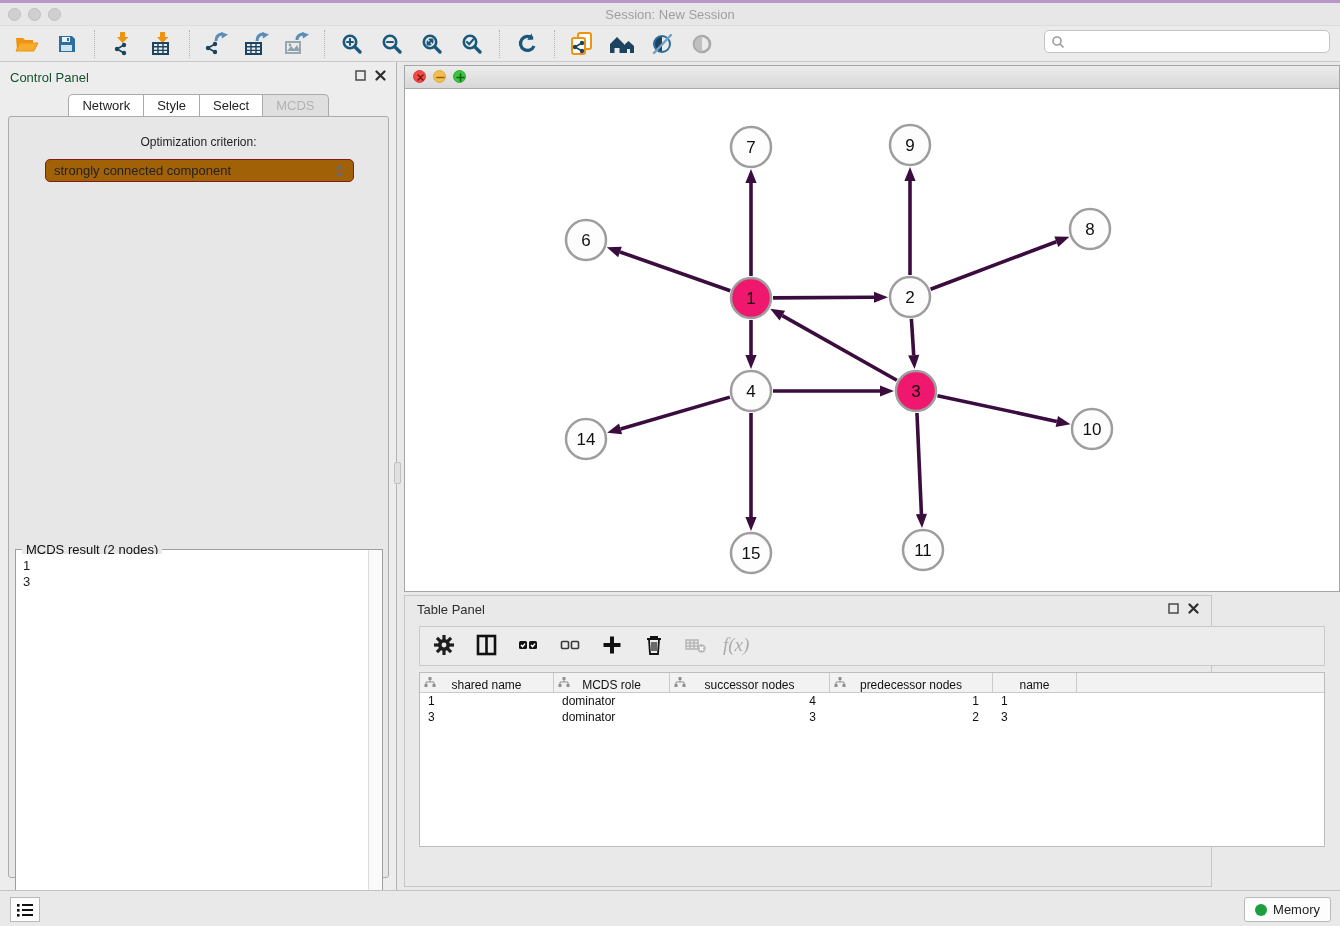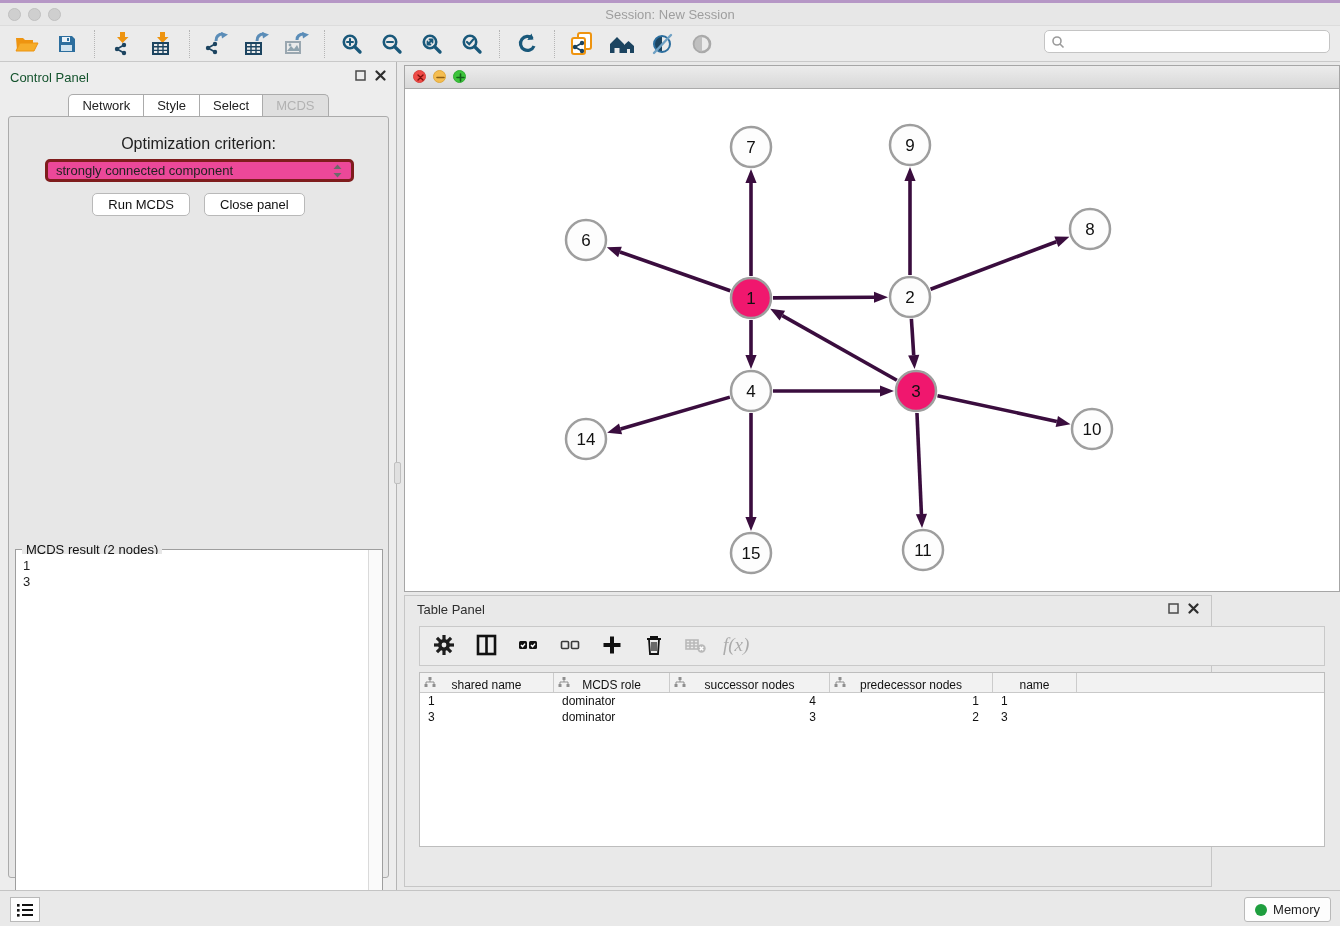--- a/index.html
+++ b/index.html
@@ -26,22 +26,22 @@
   .control-panel { position:absolute; left:0; top:62px; width:397px; height:828px; background:#EDEDED; border-right:1px solid #B5B5B5; }
   .cp-header { position:absolute; left:0; top:0; width:100%; height:28px; }
   .cp-title { position:absolute; left:10px; top:8px; font-size:13px; color:#14532d; }
   .panel-icons { position:absolute; right:10px; top:8px; display:flex; gap:9px; align-items:center; }
   .cp-tabs { position:absolute; left:0; top:32px; width:100%; display:flex; justify-content:center; }
   .cp-tab { border:1px solid #ABABAB; border-bottom:none; background:#fff; padding:3px 13px; font-size:13px; margin-right:-1px; position:relative; z-index:2; }
   .cp-tab:first-child { border-top-left-radius:5px; }
   .cp-tab:last-child { border-top-right-radius:5px; }
   .cp-tab.selected { background:#DFDFDF; color:#B2B2B2; }
   .cp-content { position:absolute; left:8px; top:54px; width:381px; height:762px; border:1px solid #ABABAB; border-radius:3px; background:#E7E7E7; }
-  .opt-label { position:absolute; left:0; width:100%; top:18px; text-align:center; font-size:16px; color:#1F1F1F; }
-  .dropdown { position:absolute; left:36px; top:42px; width:309px; height:23px; background:#ec4899; border:3px solid #7f1d1d; border-radius:5px; display:flex; align-items:center; padding:0 8px; font-size:13px; }
+  .opt-label { position:absolute; left:0; width:100%; top:18px; text-align:center; font-size:12px; color:#1F1F1F; }
+  .dropdown { position:absolute; left:36px; top:42px; width:309px; height:23px; background:#a16207; border:1px solid #7f1d1d; border-radius:5px; display:flex; align-items:center; padding:0 8px; font-size:13px; }
   .dropdown .dd-label { flex:1; }
   .btn-row { position:absolute; left:0; top:76px; width:100%; display:flex; justify-content:center; gap:14px; }
   .btn { background:#fff; border:1px solid #B9B9B9; border-radius:5px; padding:3px 15px; font-size:13px; color:#111; }
   .result-box { position:absolute; left:6px; top:432px; width:368px; height:378px; border:1px solid #9E9E9E; background:#fff; }
   .result-title { position:absolute; left:6px; top:-8px; background:#E7E7E7; padding:0 4px; font-size:13px; color:#111; }
   .result-list { position:absolute; left:1px; top:4px; right:15px; bottom:1px; background:#fff; padding:4px 6px; font-size:13px; line-height:16px; overflow:hidden; }
   .result-scroll { position:absolute; right:0; top:0; bottom:0; width:14px; background:#FAFAFA; border-left:1px solid #DADADA; }
   .divider-grip { position:absolute; left:394px; top:462px; width:7px; height:22px; background:#E0E0E0; border:1px solid #C0C0C0; border-radius:2px; }
 
   
@@ -298,24 +298,20 @@
     </div>
   <div class="cp-content">
     <div class="opt-label">Optimization criterion:</div>
     <div class="dropdown">
       <span class="dd-label">strongly connected component</span>
       <svg width="11" height="16" viewBox="0 0 11 16">
         <path d="M1.5 6 L5.5 1.5 L9.5 6 z" fill="#6B6B6B"></path>
         <path d="M1.5 10 L5.5 14.5 L9.5 10 z" fill="#6B6B6B"></path>
       </svg>
     </div>
-    <div class="btn-row">
-      <button class="btn">Run MCDS</button>
-      <button class="btn">Close panel</button>
-    </div>
     <div class="result-box">
       <span class="result-title">MCDS result (2 nodes)</span>
       <div class="result-list" id="result-list">
           <div>1</div>
           <div>3</div>
         </div>
       <div class="result-scroll"></div>
     </div>
   </div>
 </div>

